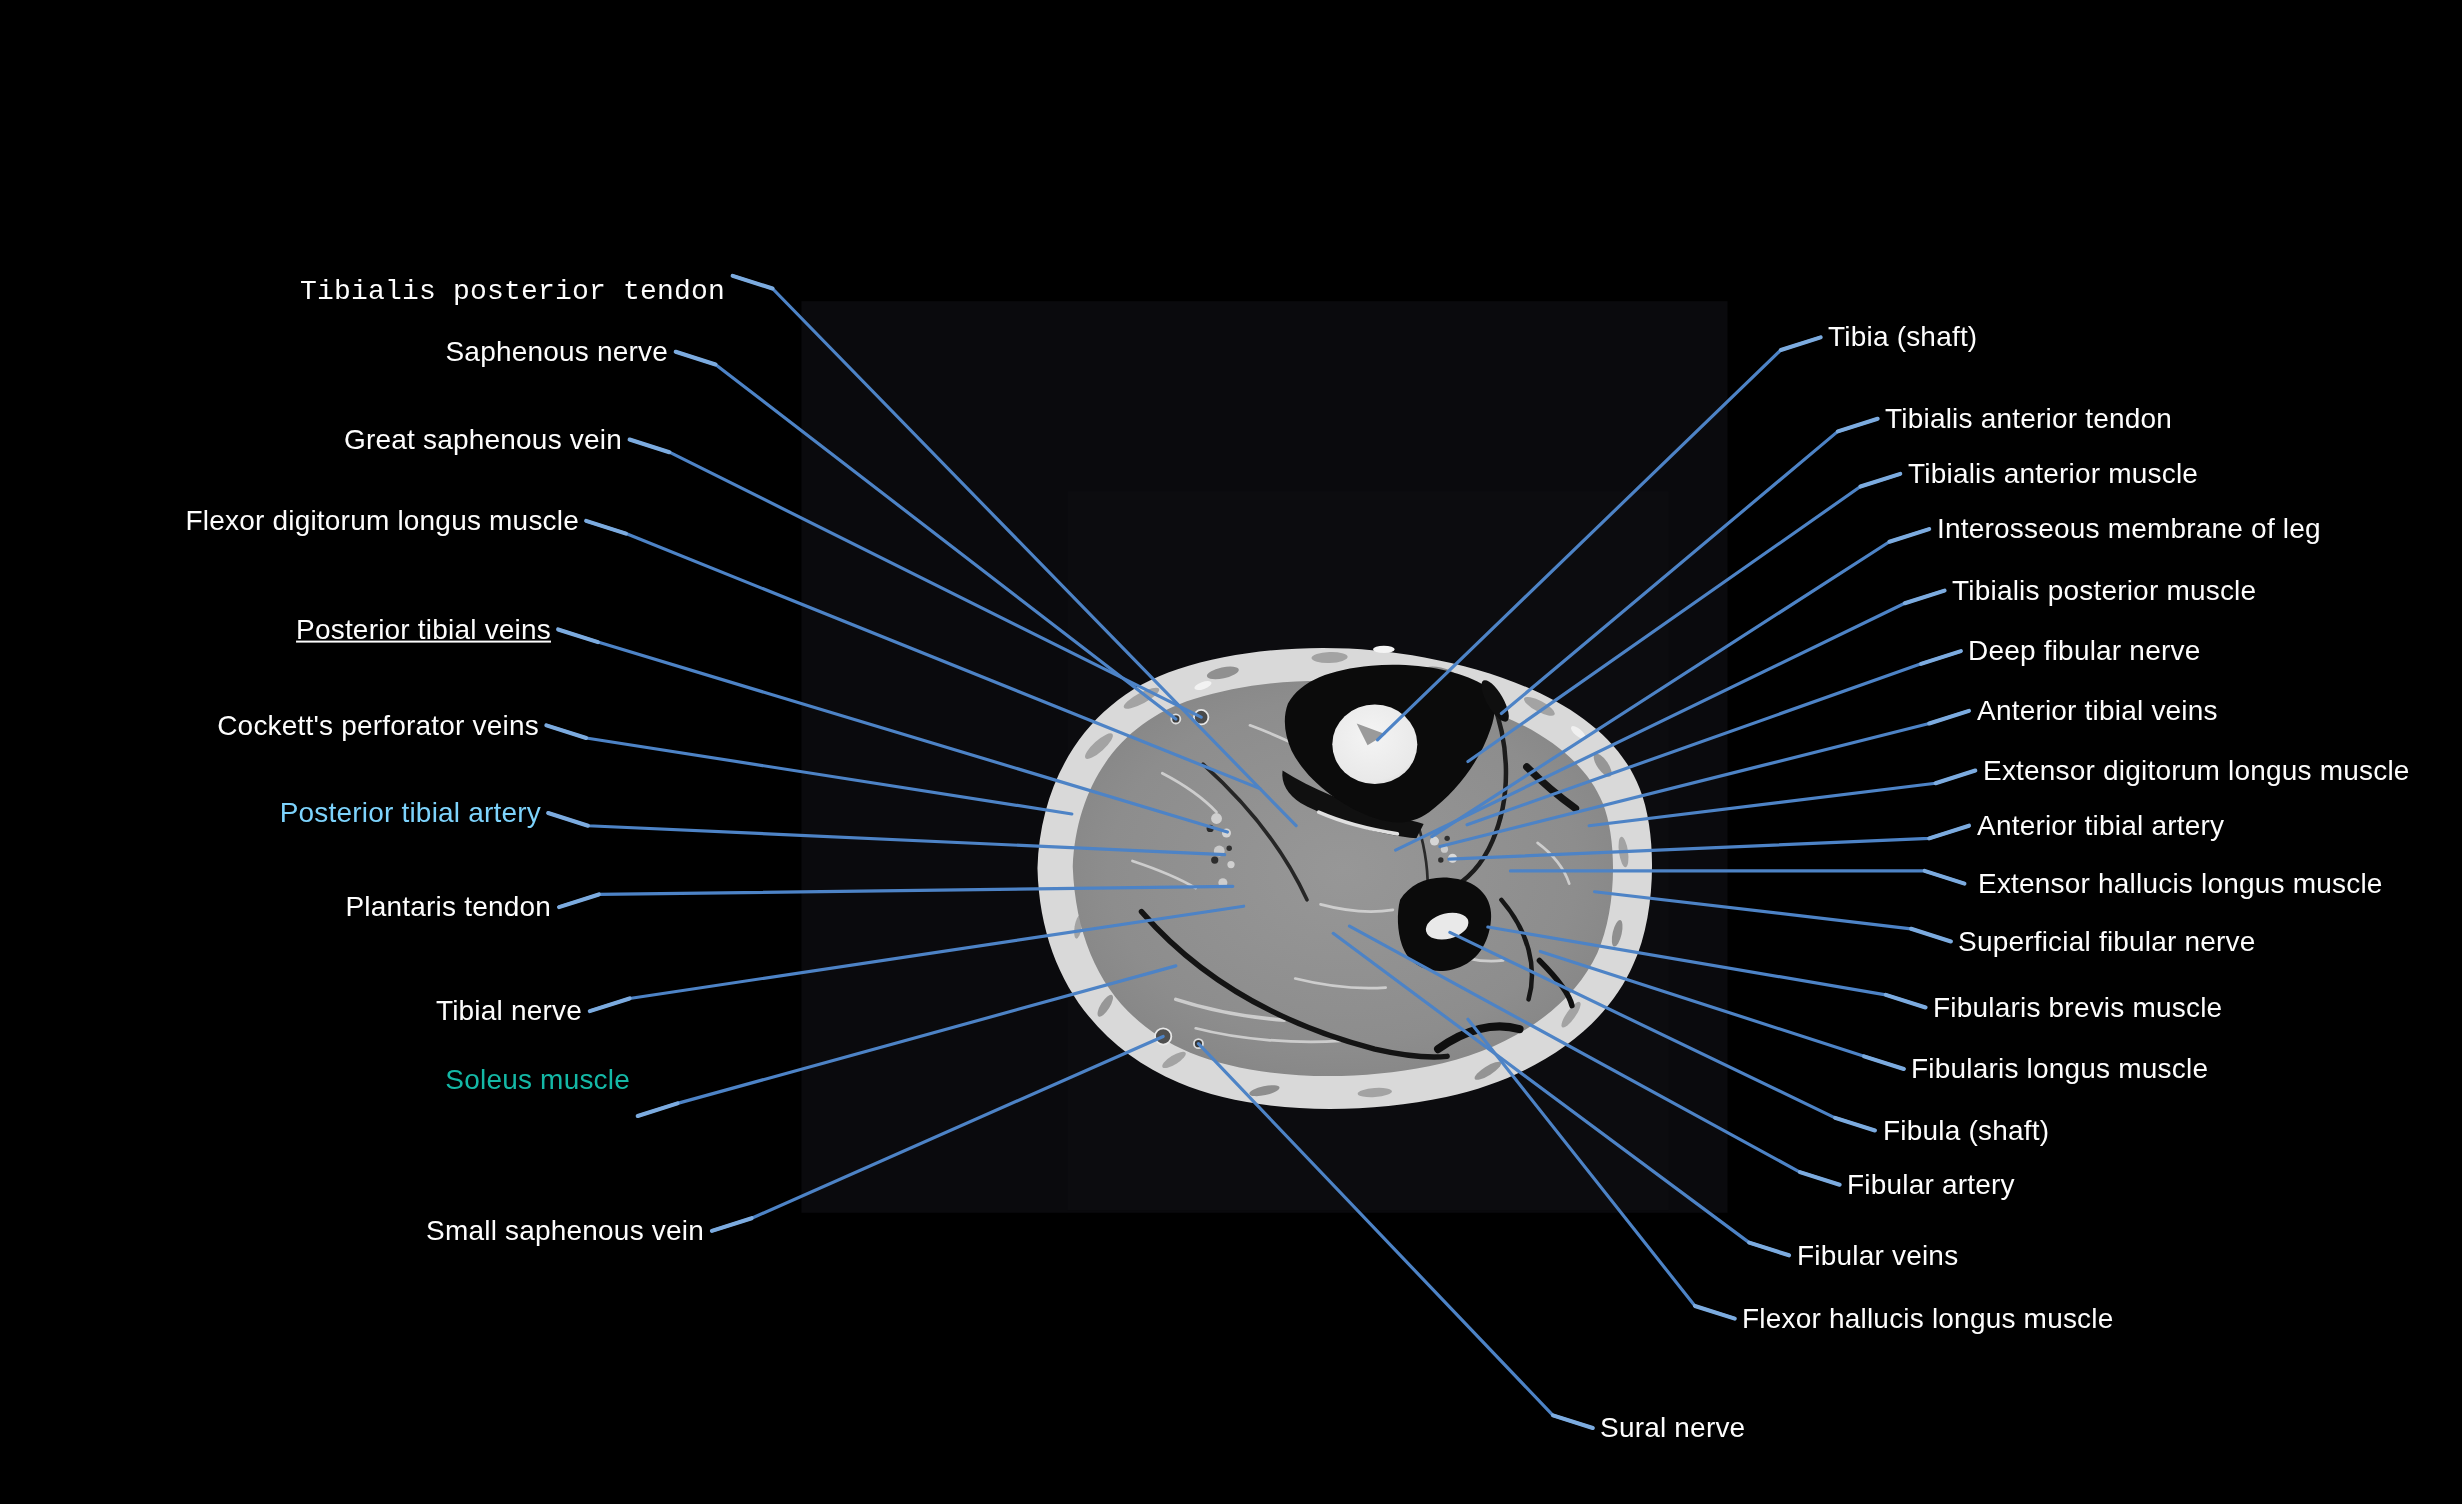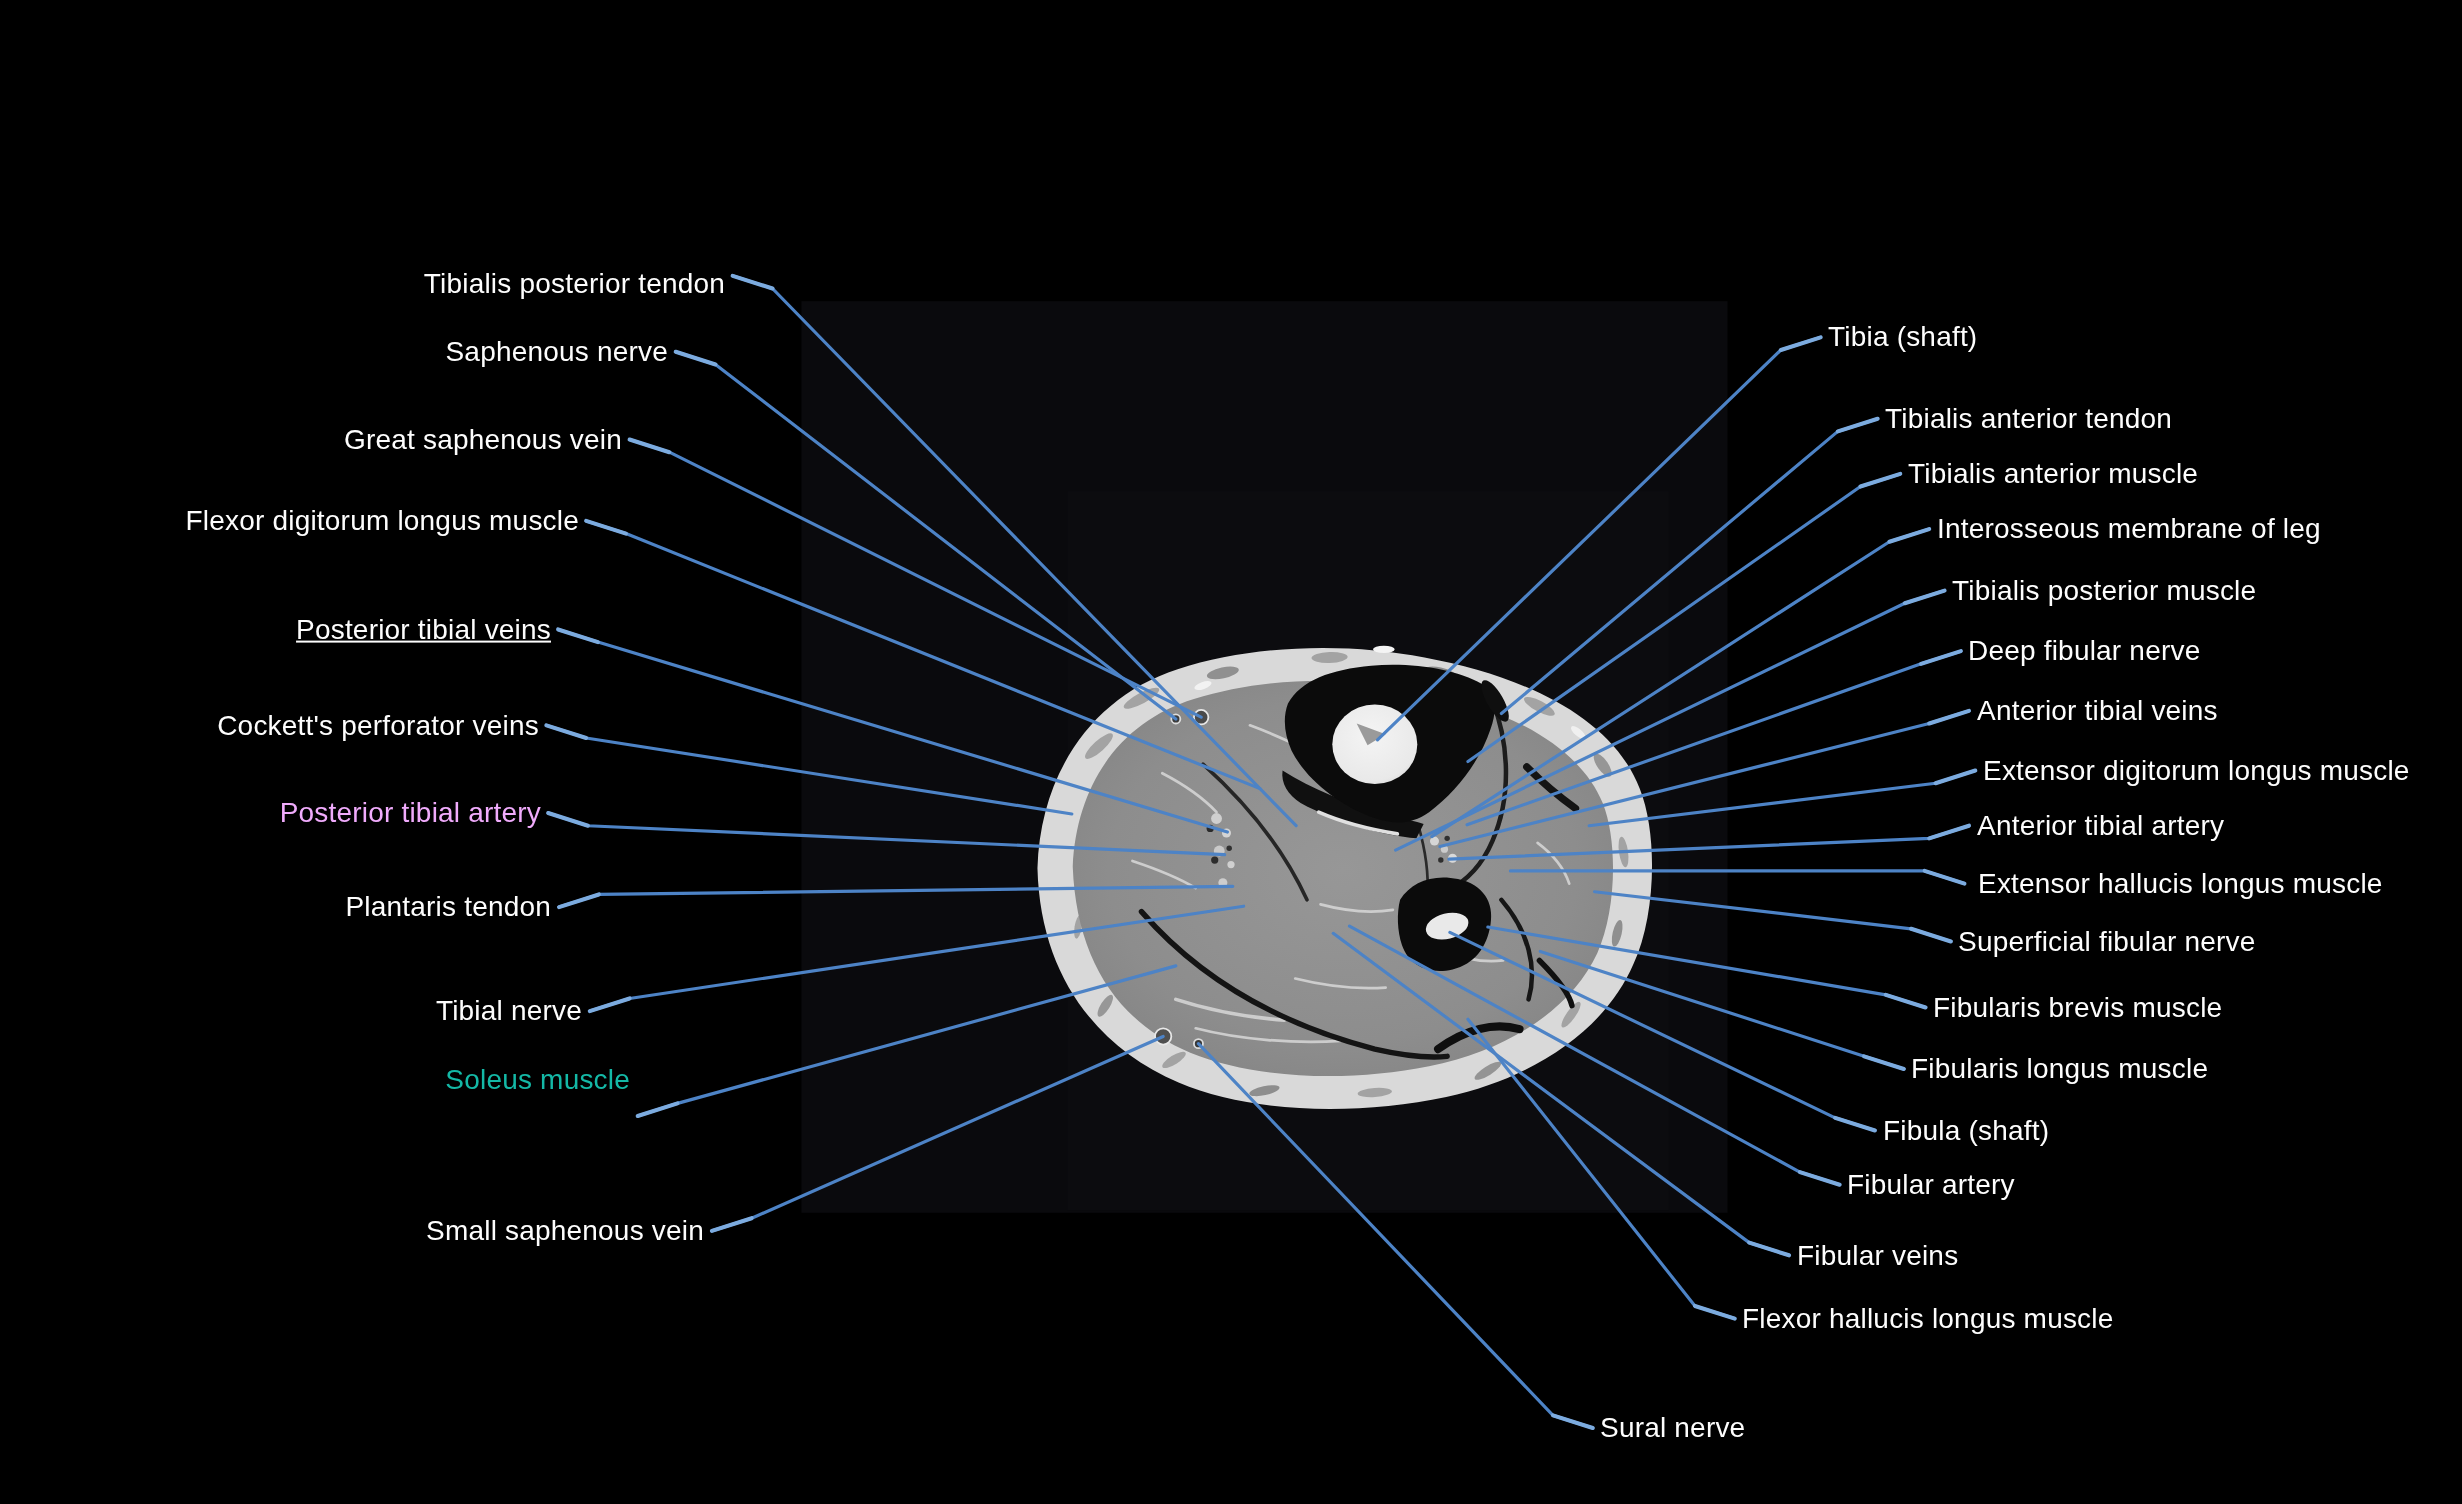--- a/index.html
+++ b/index.html
@@ -195,27 +195,27 @@
         <polyline points="1978,1388 1934,1374 1474,1032" stroke="#4d83c6" stroke-width="3.5"></polyline>
         <line x1="1978" y1="1388" x2="1934" y2="1374" stroke="#7cabdf" stroke-width="4.5"></line>
         <polyline points="1918,1458 1874,1444 1623,1127" stroke="#4d83c6" stroke-width="3.5"></polyline>
         <line x1="1918" y1="1458" x2="1874" y2="1444" stroke="#7cabdf" stroke-width="4.5"></line>
         <polyline points="1761,1579 1717,1565 1325,1154" stroke="#4d83c6" stroke-width="3.5"></polyline>
         <line x1="1761" y1="1579" x2="1717" y2="1565" stroke="#7cabdf" stroke-width="4.5"></line>
       </g>
   </svg>
 
   <div id="labels">
-      <div class="anno-label left" style="top: 284px; color: rgb(253, 253, 253); right: 1737px;">Tibialis posterior tendon</div>
+      <div class="anno-label left" style="top: 292px; color: rgb(253, 253, 253); right: 1737px; font-family: Liberation Mono, monospace;">Tibialis posterior tendon</div>
       <div class="anno-label left" style="top: 352px; color: rgb(253, 253, 253); right: 1794px;">Saphenous nerve</div>
       <div class="anno-label left" style="top: 440px; color: rgb(253, 253, 253); right: 1840px;">Great saphenous vein</div>
       <div class="anno-label left" style="top: 521px; color: rgb(253, 253, 253); right: 1883px;">Flexor digitorum longus muscle</div>
       <div class="anno-label left" style="top: 630px; color: rgb(253, 253, 253); right: 1911px; text-decoration: underline;">Posterior tibial veins</div>
       <div class="anno-label left" style="top: 726px; color: rgb(253, 253, 253); right: 1923px;">Cockett's perforator veins</div>
-      <div class="anno-label left" style="top: 813px; color: #f0abfc; right: 1921px;">Posterior tibial artery</div>
+      <div class="anno-label left" style="top: 813px; color: #7dd3fc; right: 1921px;">Posterior tibial artery</div>
       <div class="anno-label left" style="top: 907px; color: rgb(253, 253, 253); right: 1911px;">Plantaris tendon</div>
       <div class="anno-label left" style="top: 1011px; color: rgb(253, 253, 253); right: 1880px;">Tibial nerve</div>
       <div class="anno-label left" style="top: 1080px; color: #14b8a6; right: 1832px;">Soleus muscle</div>
       <div class="anno-label left" style="top: 1231px; color: rgb(253, 253, 253); right: 1758px;">Small saphenous vein</div>
       <div class="anno-label right" style="top: 337px; color: rgb(253, 253, 253); left: 1828px;">Tibia (shaft)</div>
       <div class="anno-label right" style="top: 419px; color: rgb(253, 253, 253); left: 1885px;">Tibialis anterior tendon</div>
       <div class="anno-label right" style="top: 474px; color: rgb(253, 253, 253); left: 1908px;">Tibialis anterior muscle</div>
       <div class="anno-label right" style="top: 529px; color: rgb(253, 253, 253); left: 1937px;">Interosseous membrane of leg</div>
       <div class="anno-label right" style="top: 591px; color: rgb(253, 253, 253); left: 1952px;">Tibialis posterior muscle</div>
       <div class="anno-label right" style="top: 651px; color: rgb(253, 253, 253); left: 1968px;">Deep fibular nerve</div>

